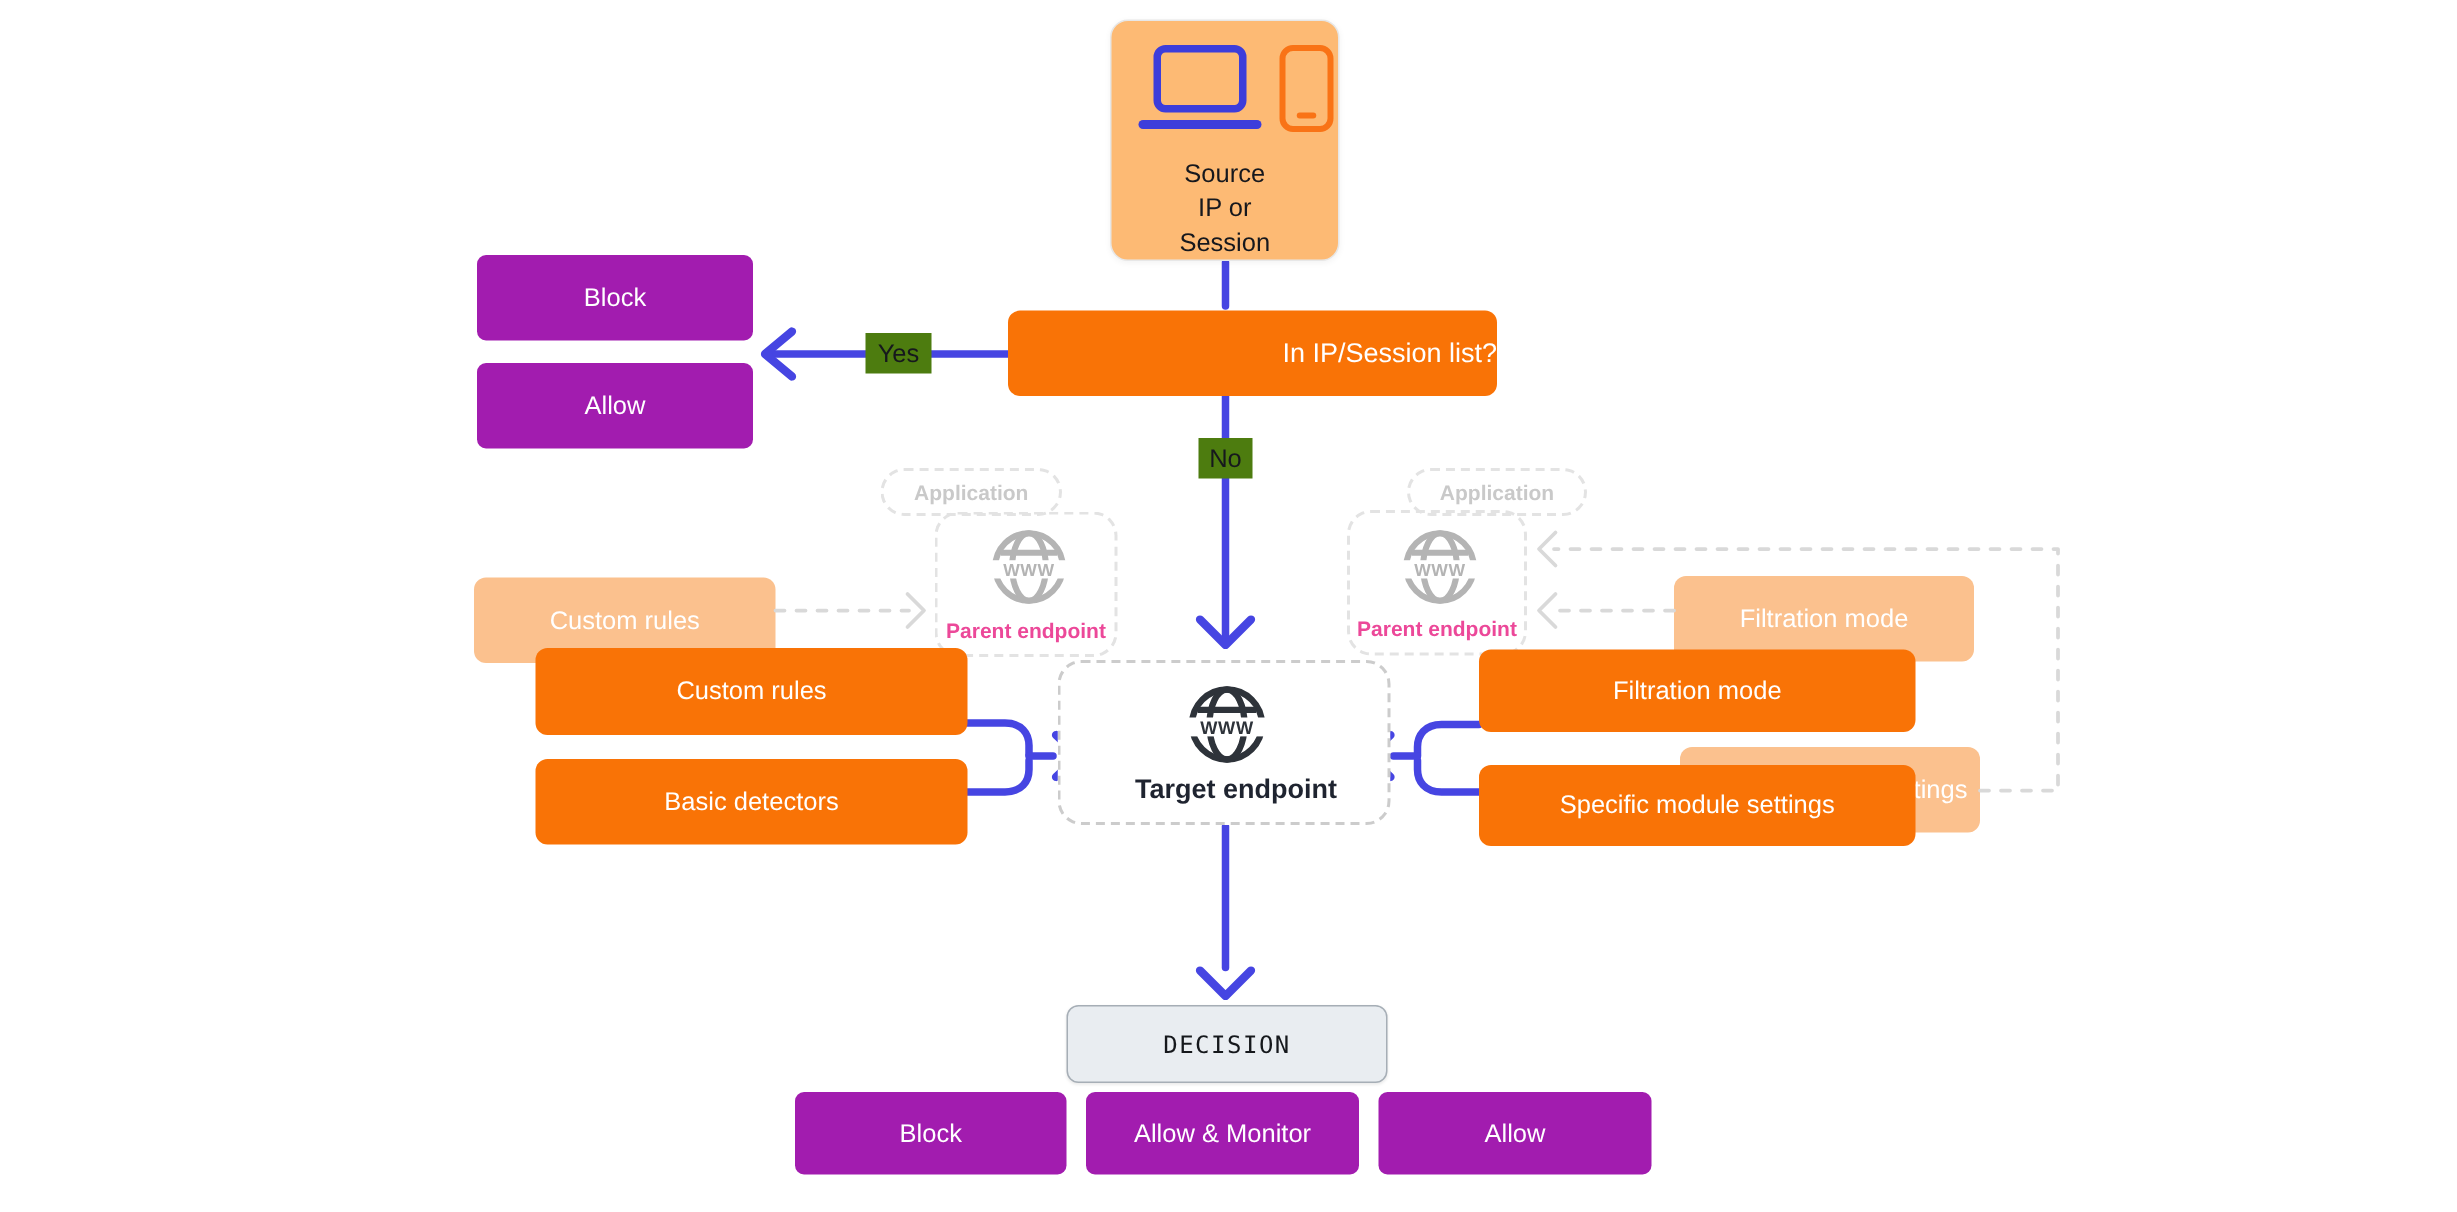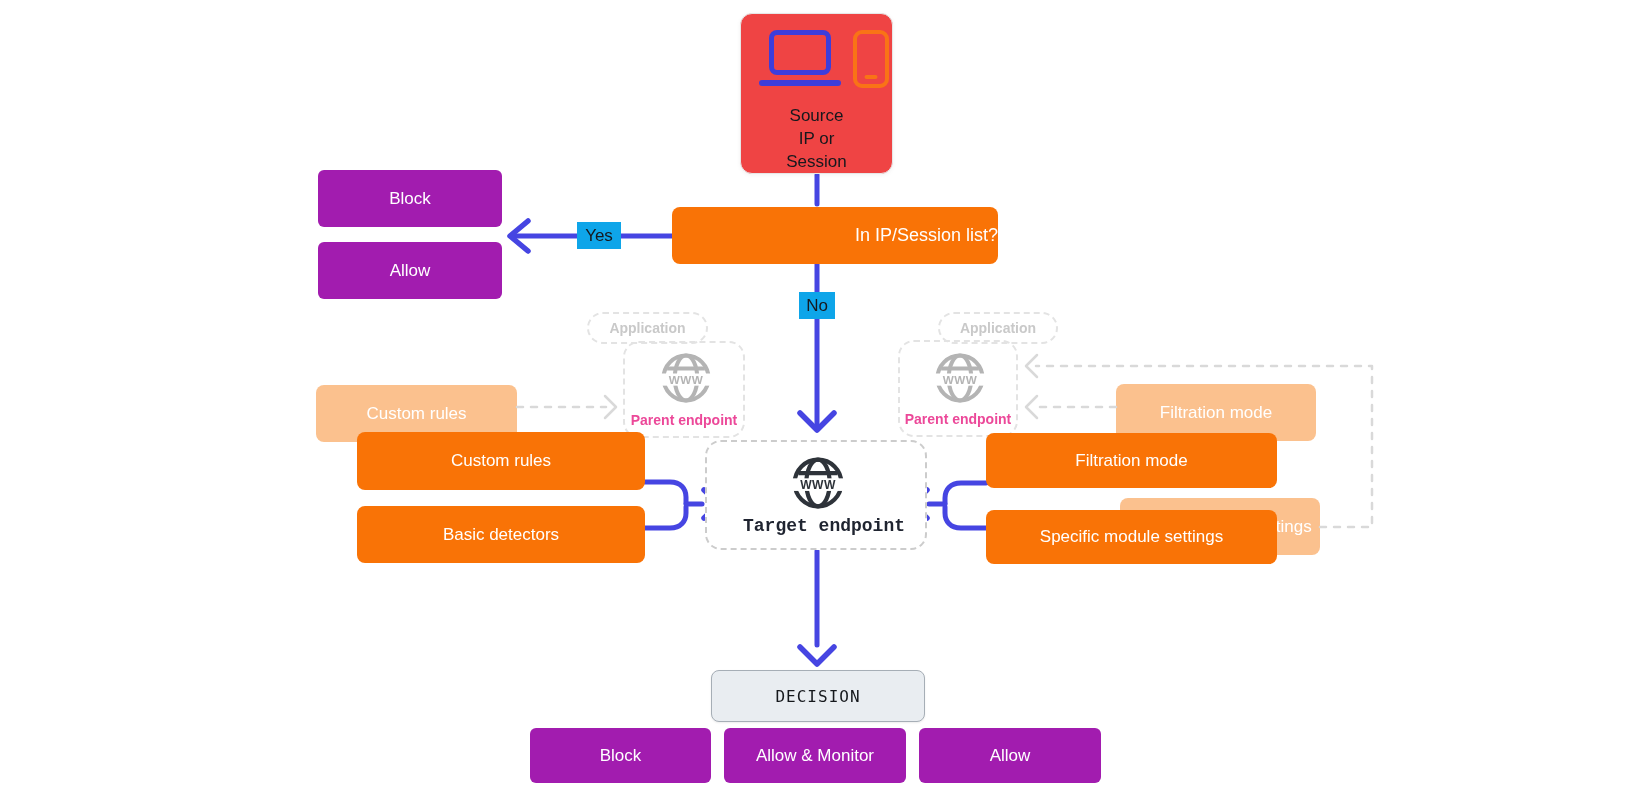--- a/index.html
+++ b/index.html
@@ -19,49 +19,49 @@
   
   .ghost-box { position:absolute; border:2px dashed #e3e3e3; border-radius:16px;
                display:flex; align-items:center; justify-content:center;
                color:#c9c9c9; font-size:14px; font-weight:bold; background:transparent;text-align:center; }
   .ghost-parent { position:absolute; border:2px dashed #e3e3e3; border-radius:16px; }
   .ghost-parent .plabel { position:absolute; left:0; right:0; text-align:center;
                color:#ec4899; font-size:14px; font-weight:bold; white-space:nowrap; }
 
   
   .source-box { position:absolute; left:740px; top:13px; width:153px; height:161px;
-                background:#ef4444; border:1.5px solid #e7e7e7; border-radius:12px;
+                background:#fdba74; border:1.5px solid #e7e7e7; border-radius:12px;
                 box-shadow:0 1px 4px rgba(0,0,0,.05); }
   .src-text { position:absolute; top:90px; left:0; right:0; text-align:center;
               font-size:17px; line-height:23px; color:#16181d; }
   .laptop { position:absolute; left:18px; top:16px; width:82px; height:58px; }
   .laptop .screen { position:absolute; left:10px; top:0; width:62px; height:45px;
                     border:5px solid #3d3ddb; border-radius:8px; }
   .laptop .base { position:absolute; left:0; bottom:2px; width:82px; height:6px;
                   background:#3d3ddb; border-radius:3px; }
   .phone { position:absolute; left:112px; top:16px; width:36px; height:58px;
            border:4px solid #f97316; border-radius:9px; }
   .phone .bar { position:absolute; left:50%; transform:translateX(-50%); bottom:5px;
                 width:13px; height:4px; background:#f97316; border-radius:2px; }
 
   
   .target-box { position:absolute; left:705px; top:440px; width:222px; height:110px;
                 border:2px dashed #cccccc; border-radius:16px; background:#fff; }
   .target-label { position:absolute; top:74px; left:16px; right:0; text-align:center;
-                  font-size:18px; font-weight:bold; color:#1f2430;font-family:Liberation Mono, monospace; }
+                  font-size:18px; font-weight:bold; color:#1f2430; }
 
   
   .decision-box { position:absolute; left:711px; top:670px; width:214px; height:52px;
                   background:#e9edf1; border:1.5px solid #a6aeb6; border-radius:8px;
                   display:flex; align-items:center; justify-content:center;
                   font-family:"DejaVu Sans Mono", monospace; font-size:16px;
                   letter-spacing:1px; color:#15181c; box-shadow:0 1px 2px rgba(0,0,0,.08); }
 
   
-  .edge-label { position:absolute; background:#0ea5e9; color:#16181d; font-size:17px;
+  .edge-label { position:absolute; background:#4d7c0f; color:#16181d; font-size:17px;
                 display:flex; align-items:center; justify-content:center; }
 
   svg.connectors { position:absolute; left:0; top:0; width:1638px; height:808px; }
   .globe { display:block; }
 </style>
 </head>
 <body>
 
 <div class="canvas">
 

